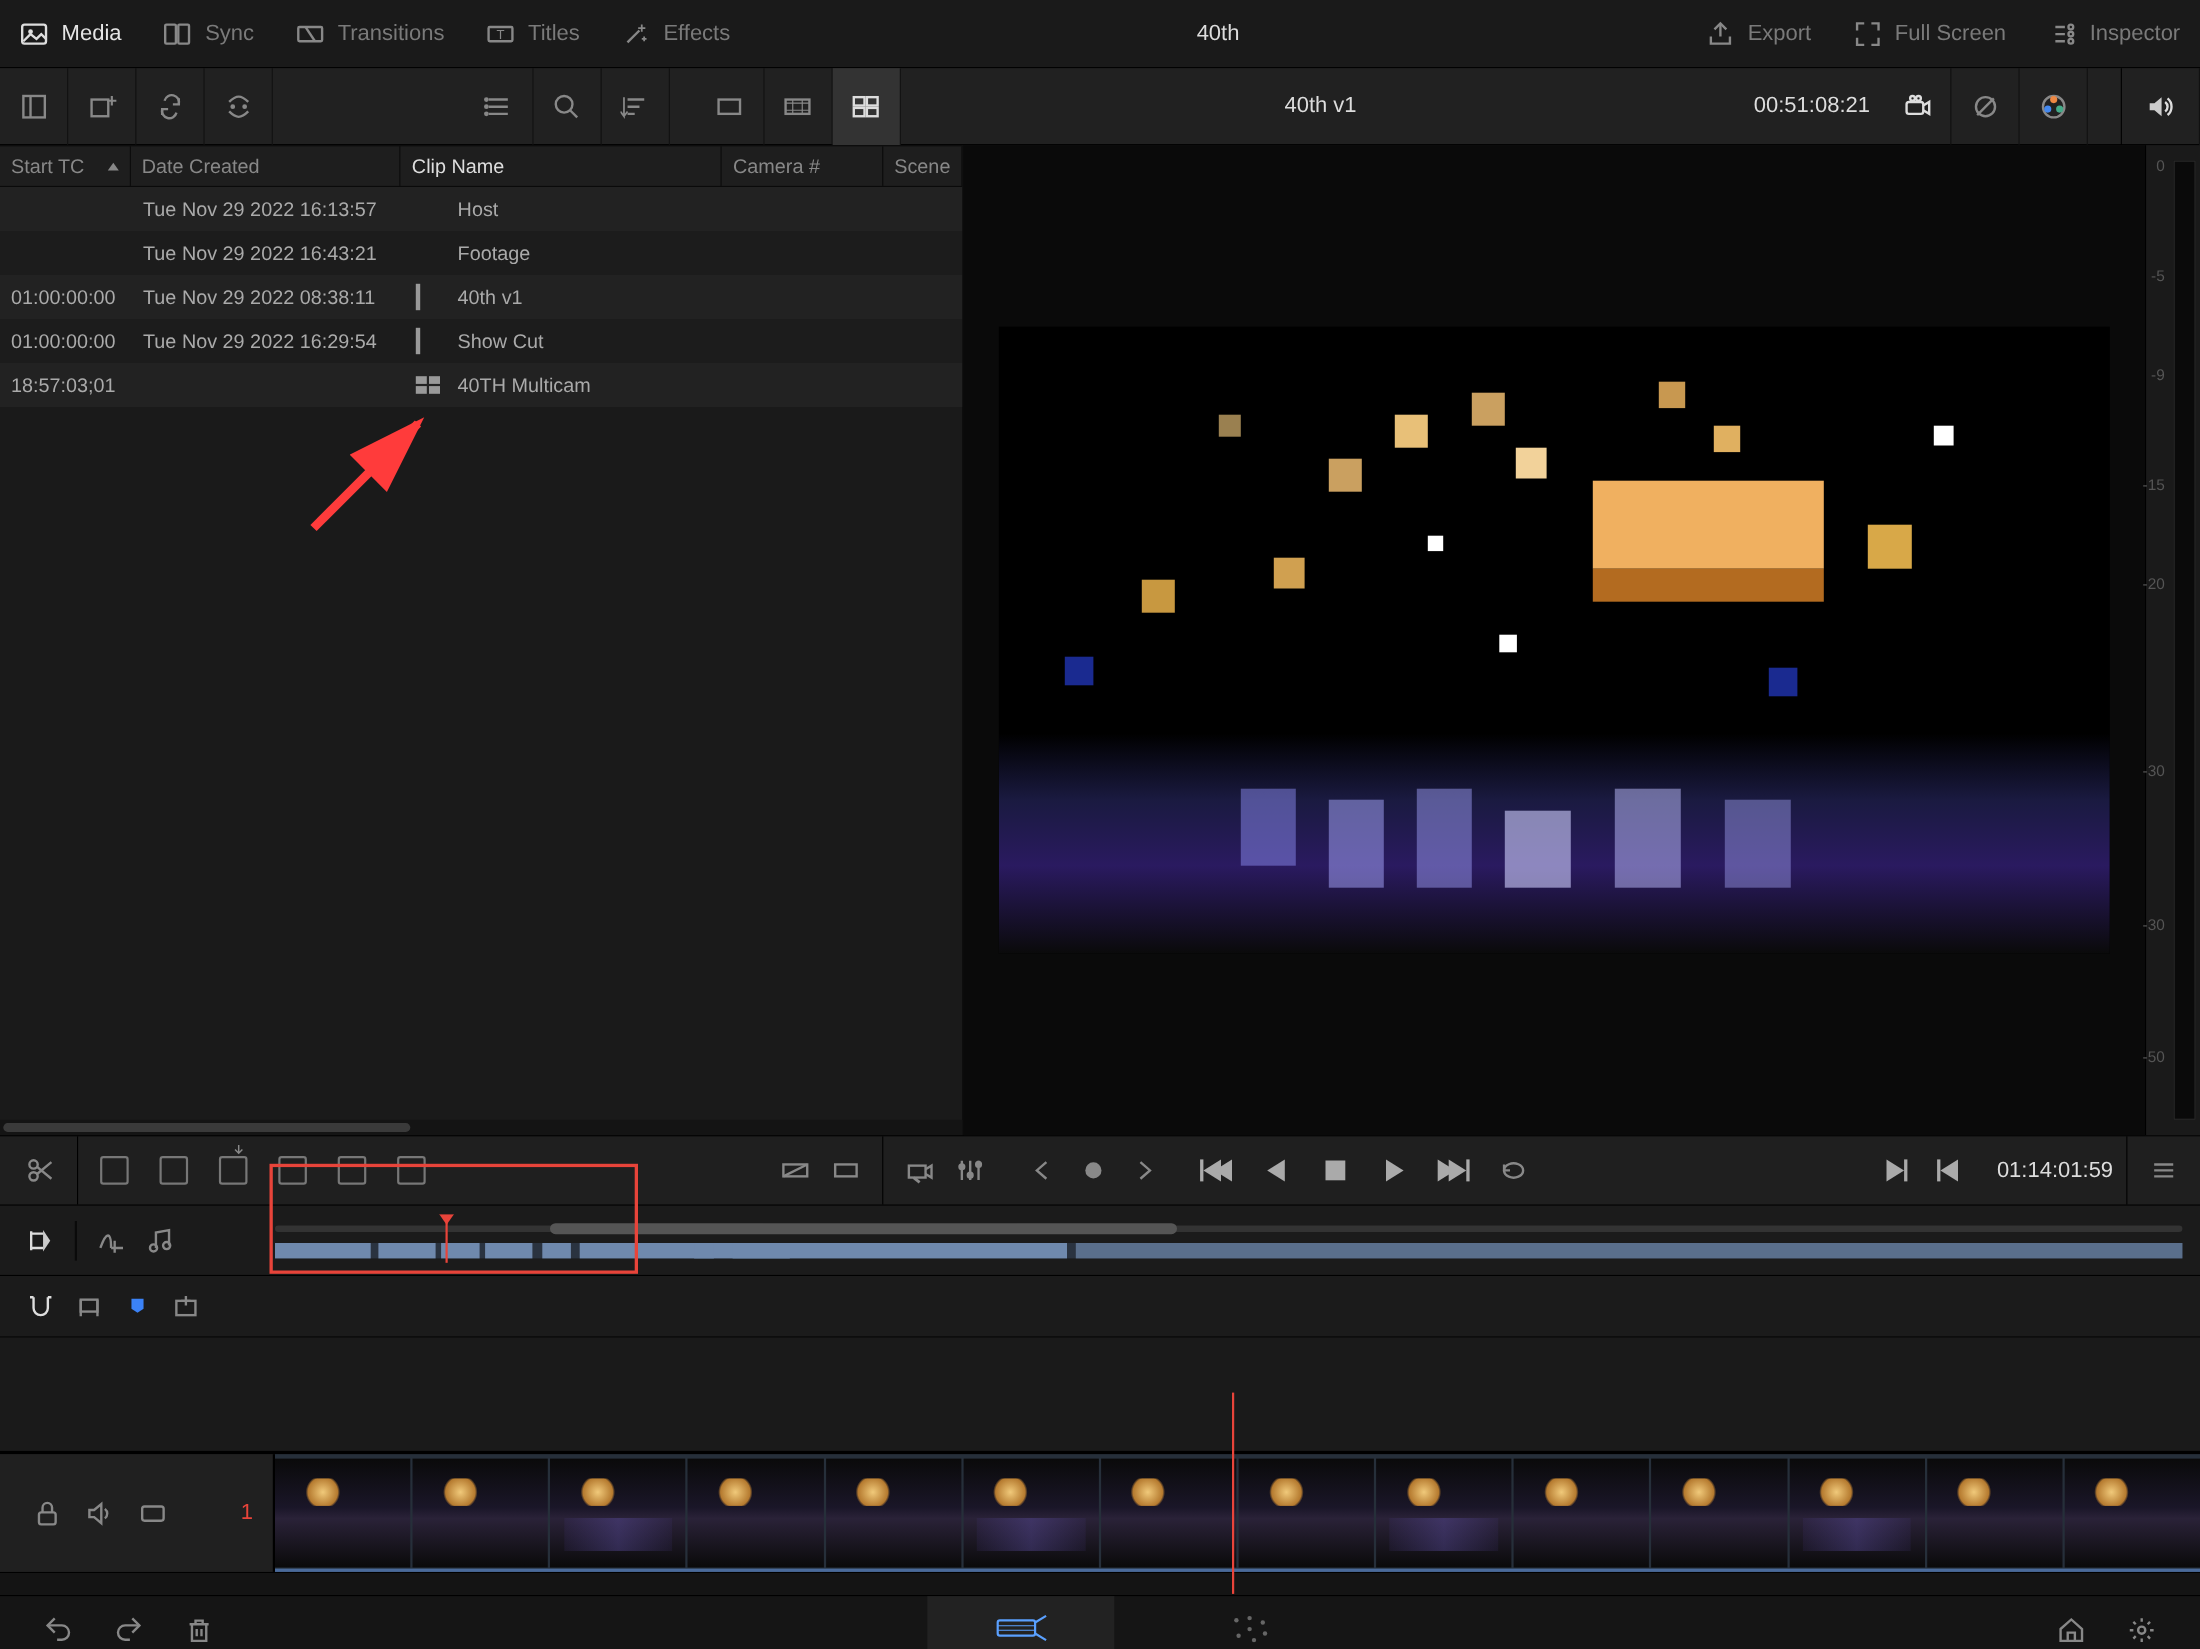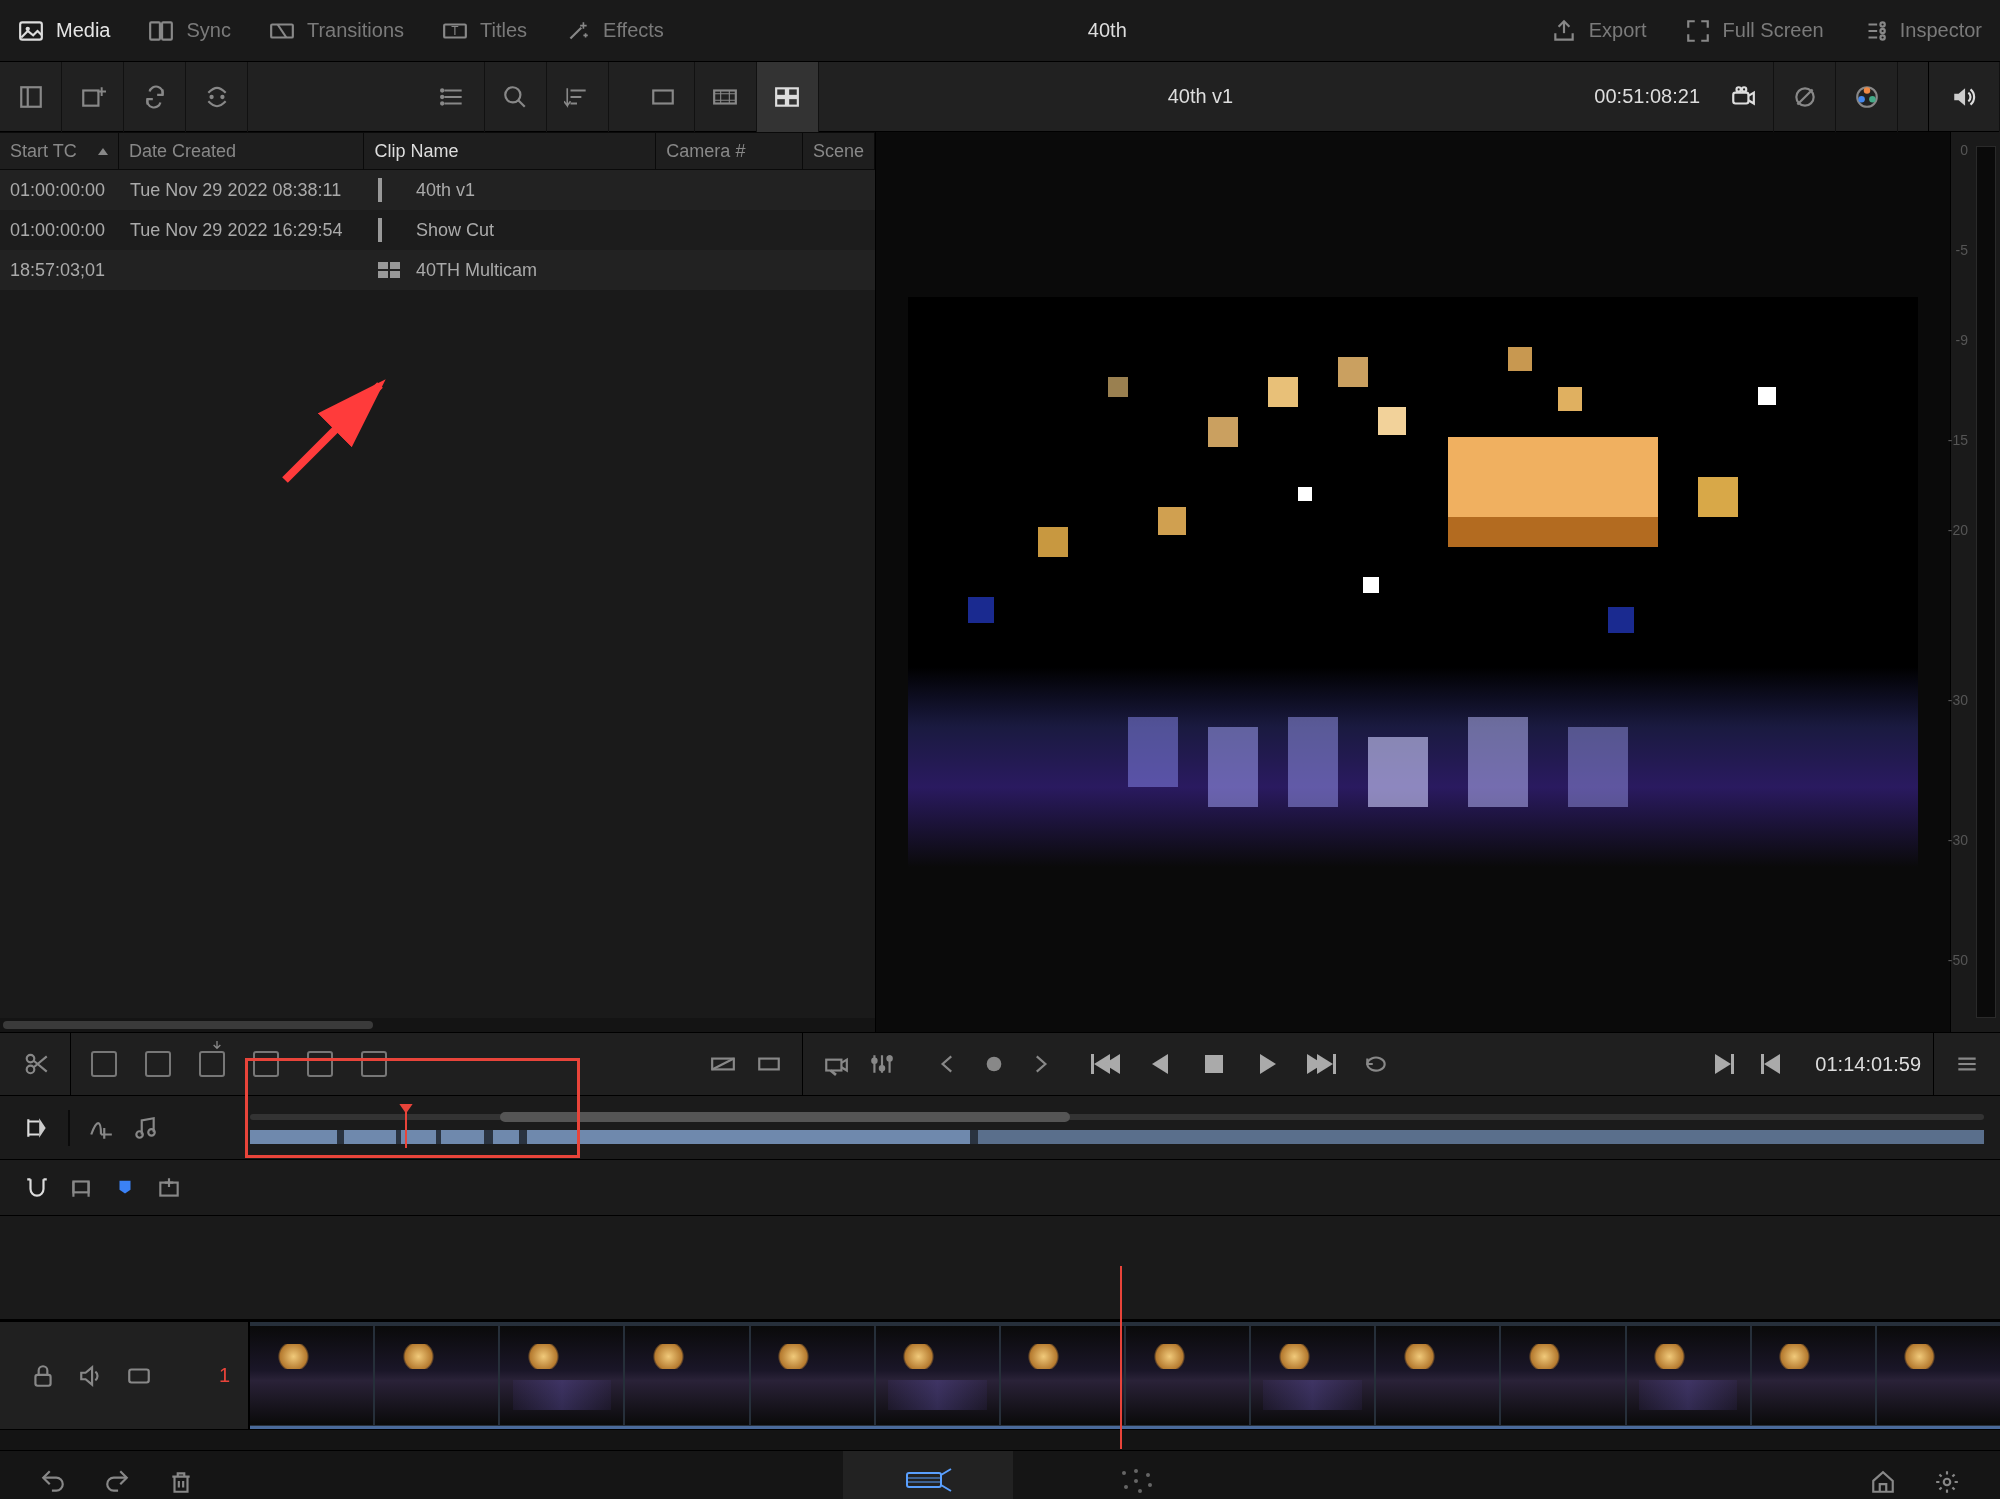--- a/index.html
+++ b/index.html
@@ -319,20 +319,32 @@
           <span>Clip Name</span>
         </div>
       <div class="col c-cam">
           <span>Camera #</span>
         </div>
       <div class="col c-scene">
           <span>Scene</span>
         </div>
     </div>
     <div class="cliplist">
+      <div class="cliprow">
+        <div class="cell c-start" style="width:120px"></div>
+        <div class="cell c-date" style="width:248px">Tue Nov 29 2022 16:13:57</div>
+        <div class="cell" style="width:38px"><span class="foldericon"></span></div>
+        <div class="cell">Host</div>
+      </div>
+      <div class="cliprow">
+        <div class="cell c-start" style="width:120px"></div>
+        <div class="cell c-date" style="width:248px">Tue Nov 29 2022 16:43:21</div>
+        <div class="cell" style="width:38px"><span class="foldericon"></span></div>
+        <div class="cell">Footage</div>
+      </div>
       <div class="cliprow">
         <div class="cell c-start" style="width:120px">01:00:00:00</div>
         <div class="cell c-date" style="width:248px">Tue Nov 29 2022 08:38:11</div>
         <div class="cell" style="width:38px"><span class="timelineicon"></span></div>
         <div class="cell">40th v1</div>
       </div>
       <div class="cliprow">
         <div class="cell c-start" style="width:120px">01:00:00:00</div>
         <div class="cell c-date" style="width:248px">Tue Nov 29 2022 16:29:54</div>
         <div class="cell" style="width:38px"><span class="timelineicon"></span></div>

